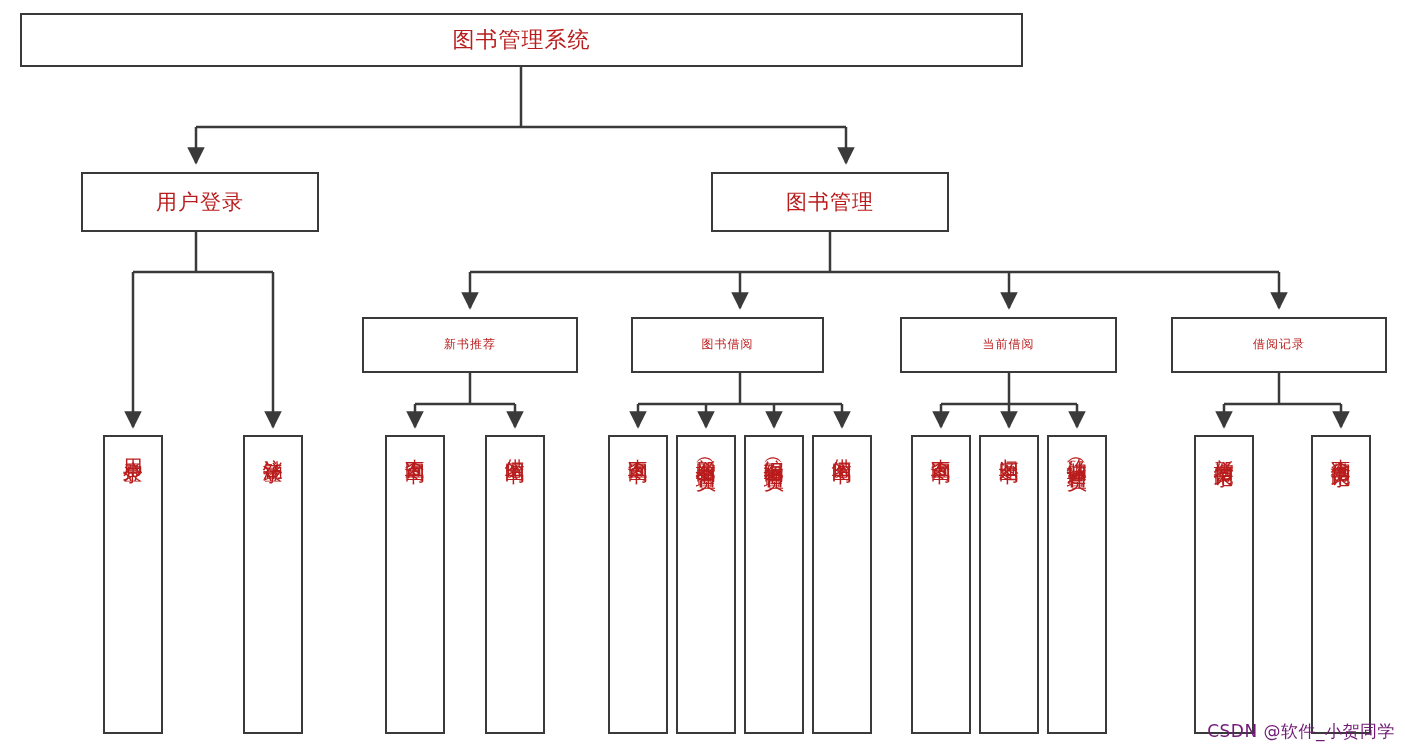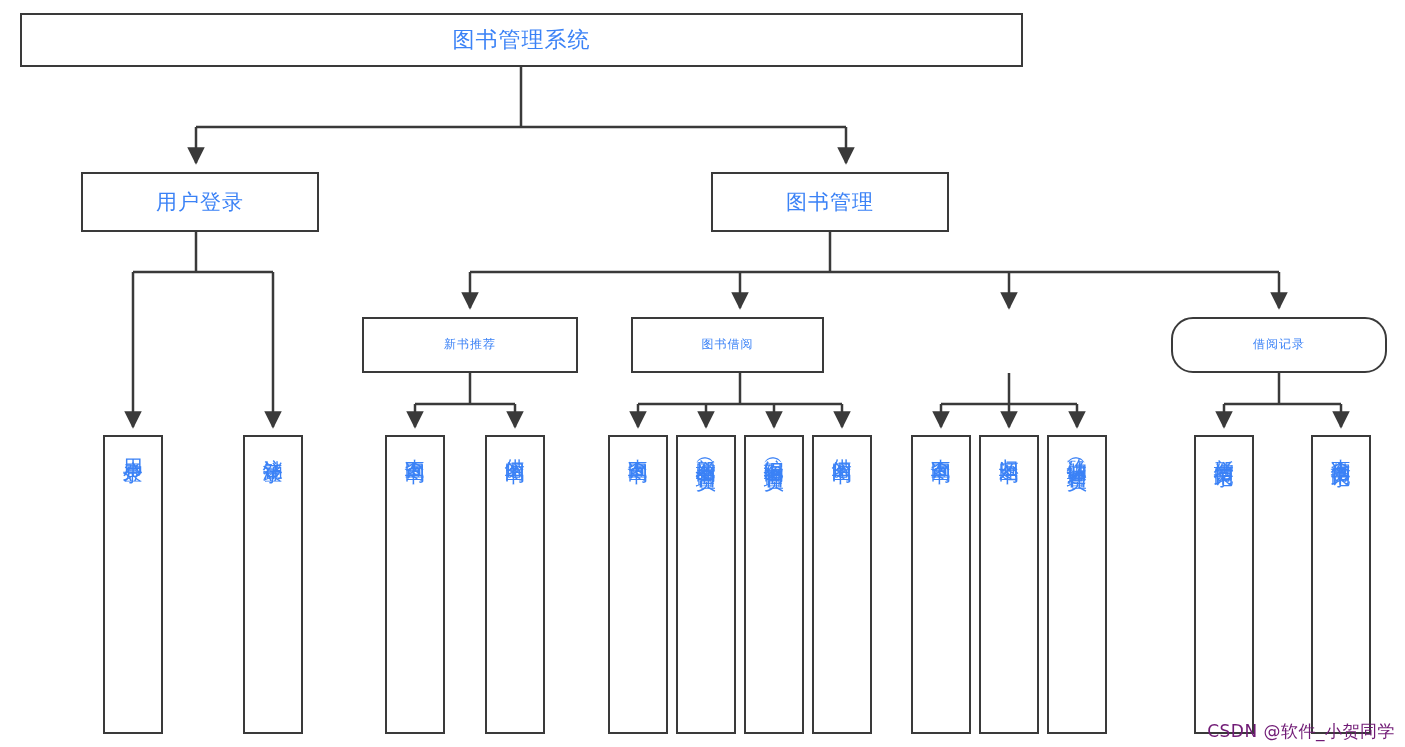--- a/index.html
+++ b/index.html
@@ -31,21 +31,21 @@
     border:2.5px solid #3a3a3a;
     display:flex;
     align-items:center;
     justify-content:center;
     z-index:2;
   }
   .node .label{
     font-size:21px;
     line-height:1.15;
     letter-spacing:1px;
-    color:#3b82f6;
+    color:#b91c1c;
     white-space:nowrap;
     user-select:none;
   }
   
   .node.root .label{font-size:22px;}
   .node.level2 .label{font-size:21px;}
   .node.level3 .label{font-size:12px;}
   
   .node.leaf{
     align-items:flex-start;
@@ -143,22 +143,25 @@
   </div>
 
   <div class="node level3" style="left:362px; top:317px; width:216px; height:56px;">
     <span class="label">新书推荐</span>
   </div>
 
   <div class="node level3" style="left:631px; top:317px; width:193px; height:56px;">
     <span class="label">图书借阅</span>
   </div>
 
-
-  <div class="node level3" style="left:1171px; top:317px; width:216px; height:56px;border-radius:22px;">
+  <div class="node level3" style="left:900px; top:317px; width:217px; height:56px;">
+    <span class="label">当前借阅</span>
+  </div>
+
+  <div class="node level3" style="left:1171px; top:317px; width:216px; height:56px;">
     <span class="label">借阅记录</span>
   </div>
 
   <div class="node leaf" style="left:103px; top:435px; width:60px; height:299px;">
     <span class="label">用户登录</span>
   </div>
 
   <div class="node leaf" style="left:243px; top:435px; width:60px; height:299px;">
     <span class="label">注销登录</span>
   </div>

